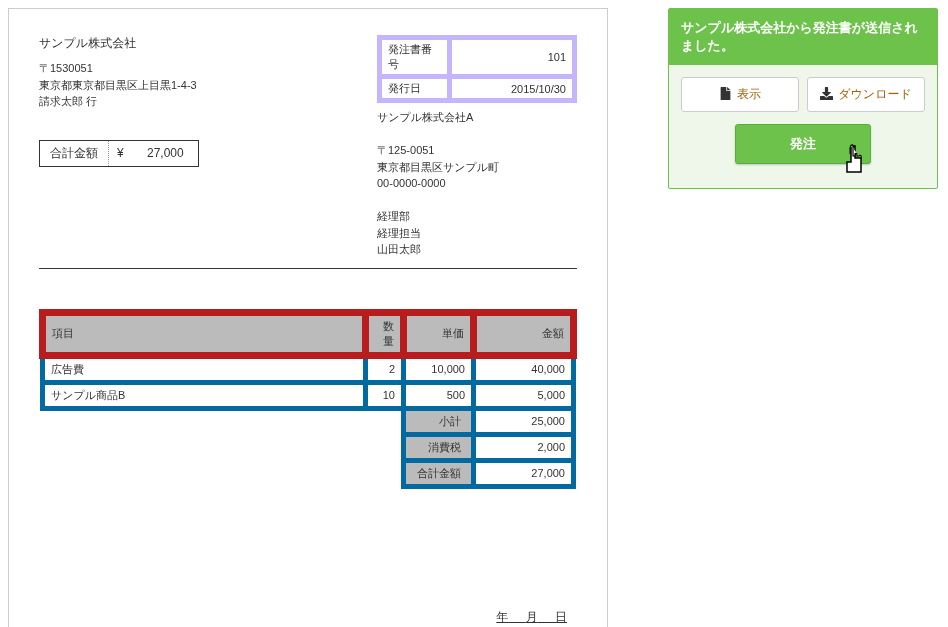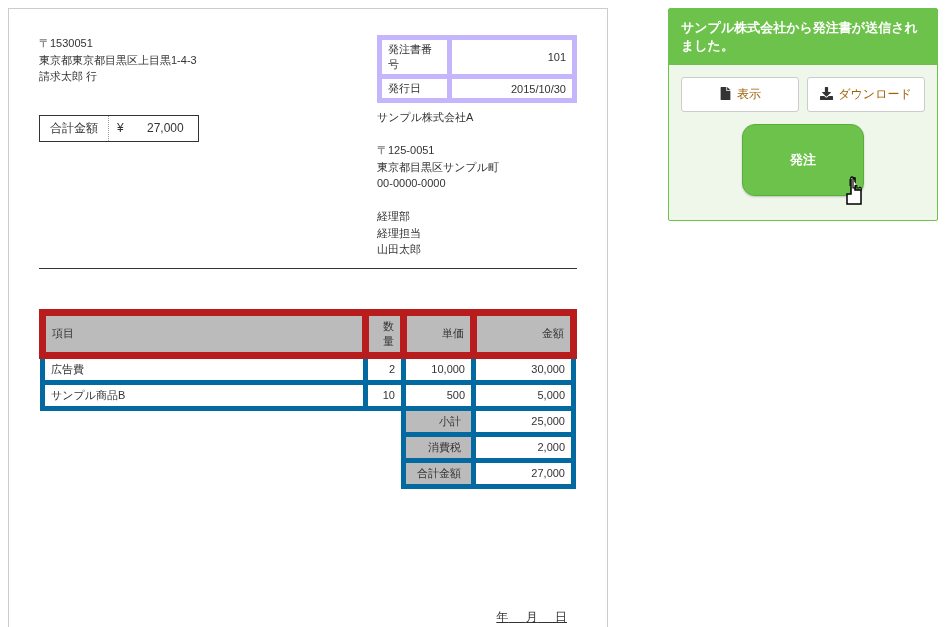--- a/index.html
+++ b/index.html
@@ -150,24 +150,24 @@
     justify-content: center;
     gap: 5px;
     color: #a16207;
   }
   .btn svg { width: 13px; height: 13px; fill: #333; }
   .btn-main {
     background: #6cc24a;
     border: 1px solid #5aad3d;
     color: #fff;
     font-weight: bold;
-    width: 122px;
-    padding: 26px 0;
+    width: 136px;
+    padding: 10px 0;
     font-size: 13px;
-    border-radius: 13px;
+    border-radius: 3px;
     cursor: pointer;
     display: block;
     margin: 0 auto;
     box-shadow: 0 1px 2px rgba(0,0,0,0.2);
   }
   .cursor {
     position: relative;
     margin-top: -20px;
     margin-left: 160px;
     width: 28px;
@@ -175,20 +175,21 @@
     pointer-events: none;
   }
 </style>
 </head>
 <body>
 
 <div class="document">
 
   <div class="top-row">
     <div class="left-col">
+      <div class="recipient-company">サンプル株式会社</div>
       <div class="addr-line">〒1530051</div>
       <div class="addr-line">東京都東京都目黒区上目黒1-4-3</div>
       <div class="addr-line">請求太郎 行</div>
 
       <div class="total-box">
         <div class="lbl">合計金額</div>
         <div class="cur">¥</div>
         <div class="amt">27,000</div>
       </div>
     </div>
@@ -229,21 +230,21 @@
         <th class="col-qty">数量</th>
         <th class="col-unit">単価</th>
         <th class="col-amt">金額</th>
       </tr>
     </thead>
     <tbody>
       <tr>
         <td class="col-item">広告費</td>
         <td class="col-qty">2</td>
         <td class="col-unit">10,000</td>
-        <td class="col-amt">30,000</td>
+        <td class="col-amt">40,000</td>
       </tr>
       <tr>
         <td class="col-item">サンプル商品B</td>
         <td class="col-qty">10</td>
         <td class="col-unit">500</td>
         <td class="col-amt">5,000</td>
       </tr>
       <tr>
         <td class="no-border" colspan="2"></td>
         <td class="sum-label">小計</td>

